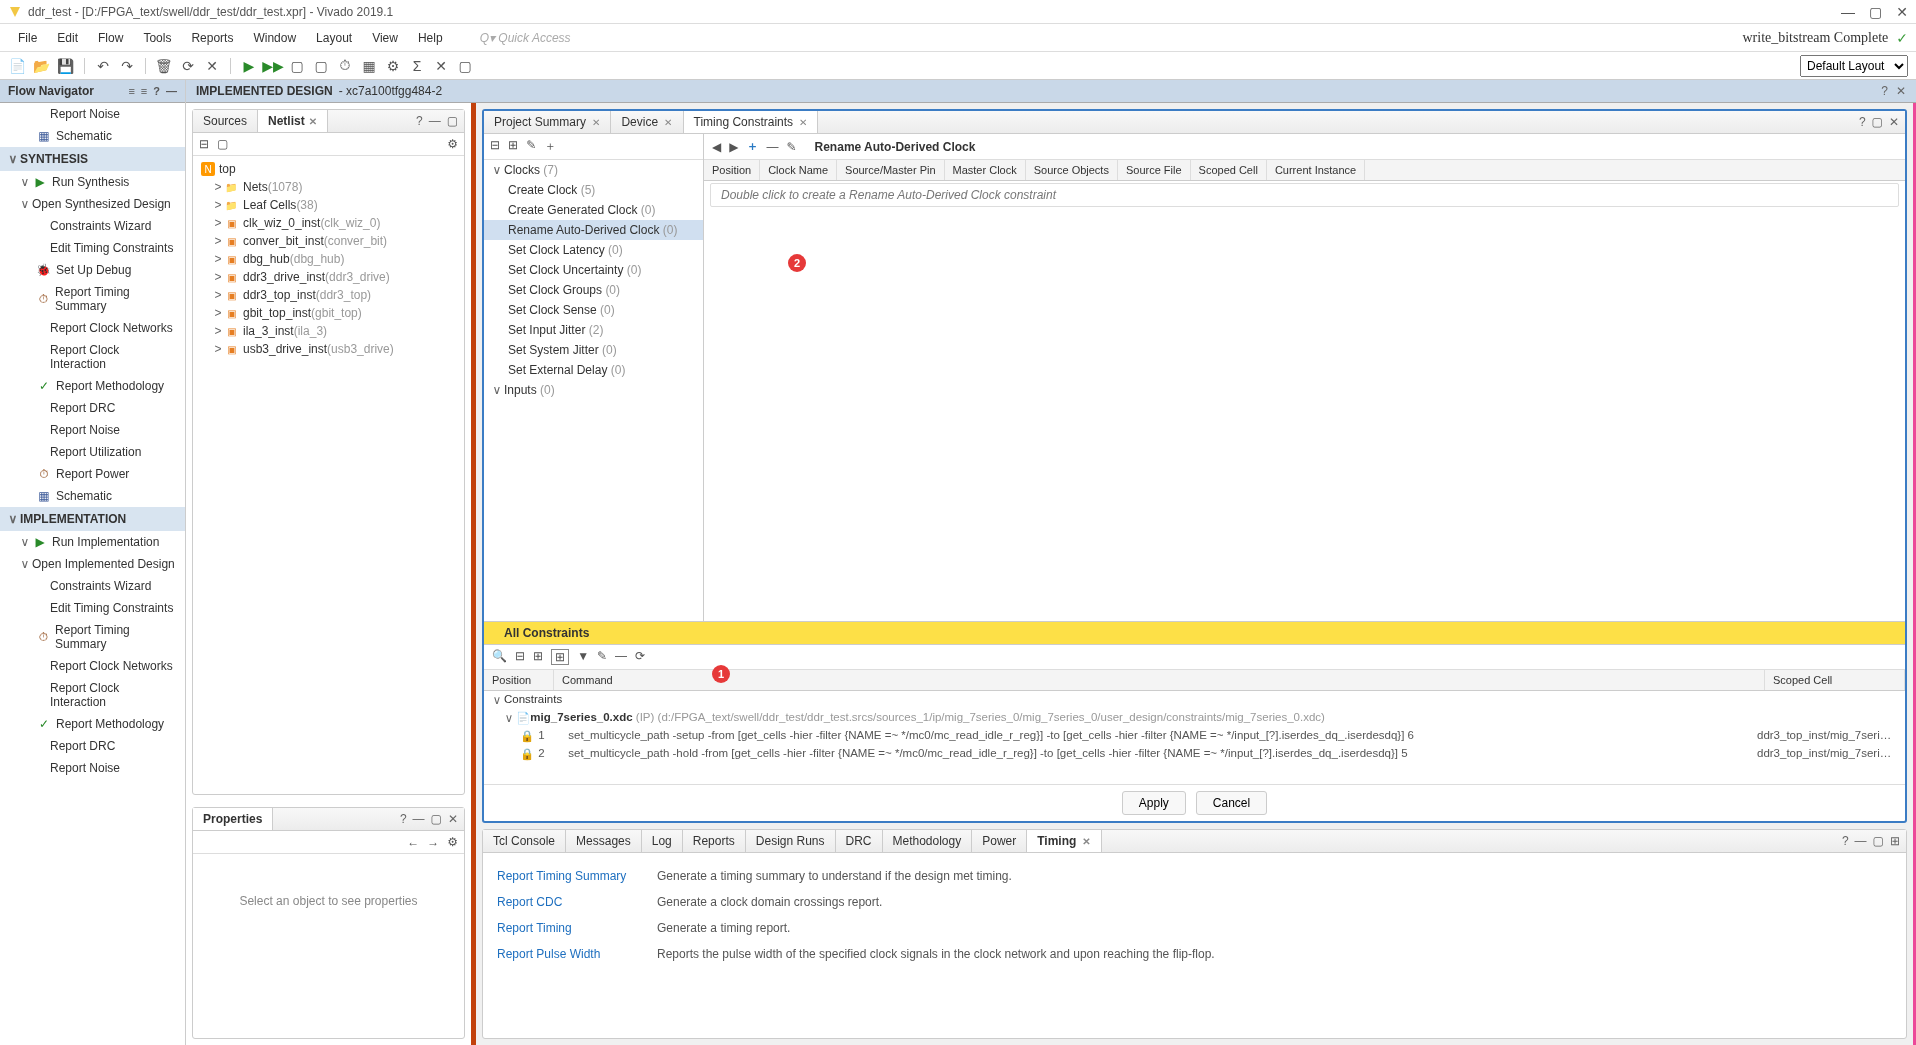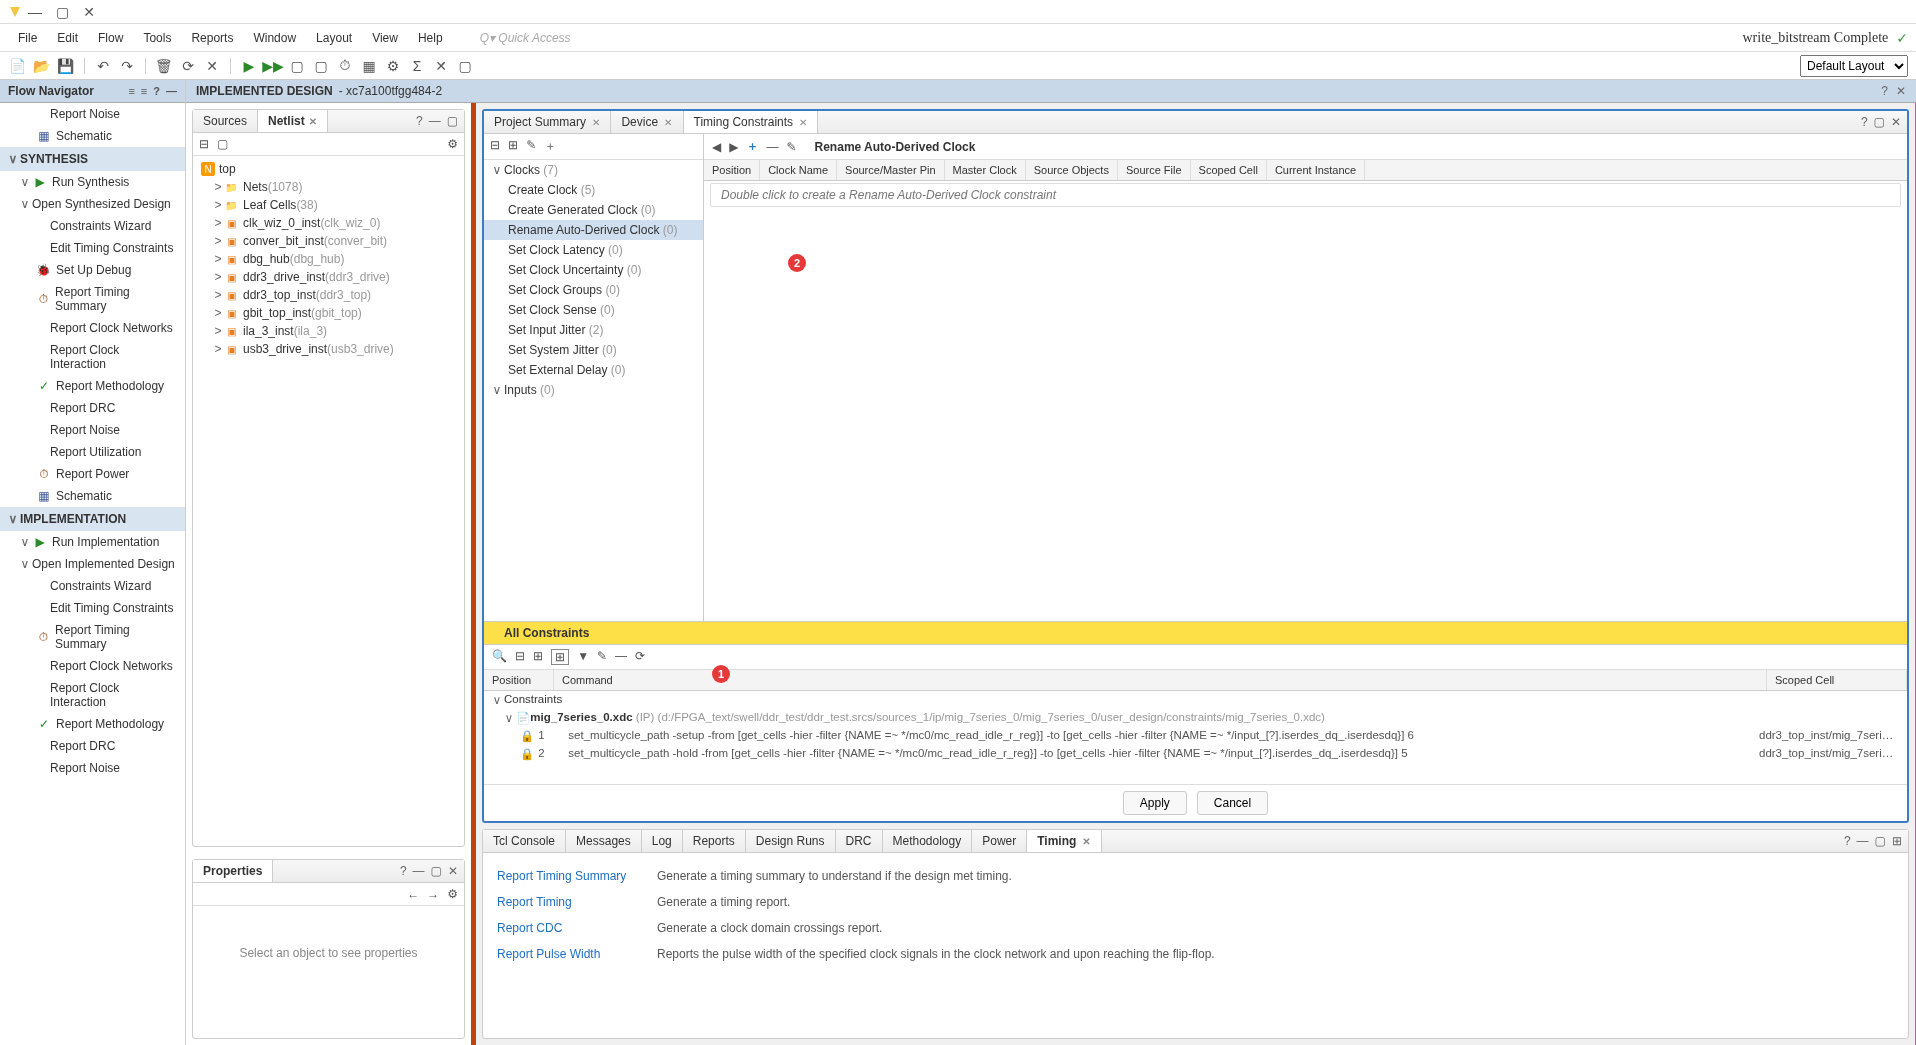--- a/index.html
+++ b/index.html
@@ -37,36 +37,36 @@
   .fn-icon.sch { color: #3b5998; }
   .chev { display: inline-block; width: 10px; text-align: center; color: #666; margin-right: 2px; }
   .right-area { flex: 1; display: flex; flex-direction: column; }
   .impl-design-hdr { background: #c9d8e8; padding: 4px 10px; display: flex; align-items: center; border-bottom: 1px solid #aaa; font-size: 12px; }
   .impl-design-hdr b { margin-right: 6px; }
   .impl-design-hdr .hdr-right { margin-left: auto; display: flex; gap: 8px; color: #666; }
   .workspace { flex: 1; display: flex; overflow: hidden; }
   .left-col { width: 290px; display: flex; flex-direction: column; border-right: 5px solid #c2410c; background: #fff; }
   .panel { border: 1px solid #ccc; margin: 6px; border-radius: 3px; background: #fff; display: flex; flex-direction: column; }
   .panel.netlist { flex: 1; min-height: 0; }
-  .panel.properties { height: 180px; }
+  .panel.properties { height: 232px; }
   .panel-tabs { display: flex; background: linear-gradient(#f8f8f8,#ececec); border-bottom: 1px solid #ccc; }
   .panel-tab { padding: 4px 10px; font-size: 12px; cursor: pointer; border-right: 1px solid #ccc; }
   .panel-tab.active { background: #fff; font-weight: bold; }
   .panel-tab .close-x { margin-left: 4px; color: #888; font-size: 10px; }
   .panel-tab-icons { margin-left: auto; display: flex; gap: 6px; padding: 4px 6px; color: #666; }
   .panel-toolbar { display: flex; gap: 8px; padding: 4px 6px; border-bottom: 1px solid #ddd; color: #555; align-items: center; }
   .panel-body { flex: 1; overflow: auto; padding: 4px; }
   .tree-item { display: flex; align-items: center; padding: 2px 4px; font-size: 12px; cursor: pointer; }
   .tree-item.lvl1 { padding-left: 16px; }
   .tree-icon { width: 14px; height: 14px; margin-right: 4px; display: inline-flex; align-items: center; justify-content: center; font-size: 10px; }
   .tree-icon.n { background: #f90; color: #fff; border-radius: 2px; }
   .tree-icon.folder { color: #999; }
   .tree-icon.inst { color: #e67e22; }
   .tree-item .dim { color: #999; }
-  .center-col { flex: 1; display: flex; flex-direction: column; border-right: 1px solid #ec4899; min-width: 0; }
+  .center-col { flex: 1; display: flex; flex-direction: column; border-right: 3px solid #ec4899; min-width: 0; }
   .center-top { flex: 1; border: 2px solid #3b7cc4; margin: 6px; border-radius: 3px; display: flex; flex-direction: column; background: #fff; min-height: 0; }
   .center-tabs { display: flex; background: linear-gradient(#f8f8f8,#ececec); border-bottom: 1px solid #ccc; }
   .ctab { padding: 4px 10px; font-size: 12px; cursor: pointer; border-right: 1px solid #ccc; display: flex; align-items: center; }
   .ctab.active { background: #fff; font-weight: normal; }
   .ctab .close-x { margin-left: 6px; color: #888; font-size: 10px; }
   .ctab-icons { margin-left: auto; display: flex; gap: 6px; padding: 4px 6px; color: #666; }
   .constraint-area { flex: 1; display: flex; min-height: 0; }
   .constraint-left { width: 220px; border-right: 1px solid #ccc; display: flex; flex-direction: column; }
   .constraint-left .ctoolbar { padding: 4px 6px; border-bottom: 1px solid #ddd; display: flex; gap: 8px; color: #555; }
   .constraint-left .ctree { flex: 1; overflow: auto; }
@@ -111,20 +111,21 @@
 </style>
 </head>
 <body>
 
 <div class="title-bar">
   <span class="app-icon">
     <svg width="14" height="14">
         <path d="M2 2 L7 12 L12 2 Z" fill="#f2c744"></path>
       </svg>
   </span>
+  <span class="title-text">ddr_test - [D:/FPGA_text/swell/ddr_test/ddr_test.xpr] - Vivado 2019.1</span>
   <div class="win-controls">
     <span>—</span>
     <span>▢</span>
     <span>✕</span>
   </div>
 </div>
 
 <div class="menu-bar">
   <span class="menu-item">File</span>
   <span class="menu-item">Edit</span>
@@ -412,26 +413,26 @@
                 <span>⊞</span>
               </div>
             </div>
           <div class="timing-body">
             <div id="timing-rows">
                 <div class="timing-row">
                   <span class="link">Report Timing Summary</span>
                   <span class="desc">Generate a timing summary to understand if the design met timing.</span>
                 </div>
                 <div class="timing-row">
+                  <span class="link">Report CDC</span>
+                  <span class="desc">Generate a clock domain crossings report.</span>
+                </div>
+                <div class="timing-row">
                   <span class="link">Report Timing</span>
                   <span class="desc">Generate a timing report.</span>
-                </div>
-                <div class="timing-row">
-                  <span class="link">Report CDC</span>
-                  <span class="desc">Generate a clock domain crossings report.</span>
                 </div>
                 <div class="timing-row">
                   <span class="link">Report Pulse Width</span>
                   <span class="desc">Reports the pulse width of the specified clock signals in the clock network and upon reaching the flip-flop.</span>
                 </div>
               </div>
           </div>
         </div>
       </div>
     </div>

